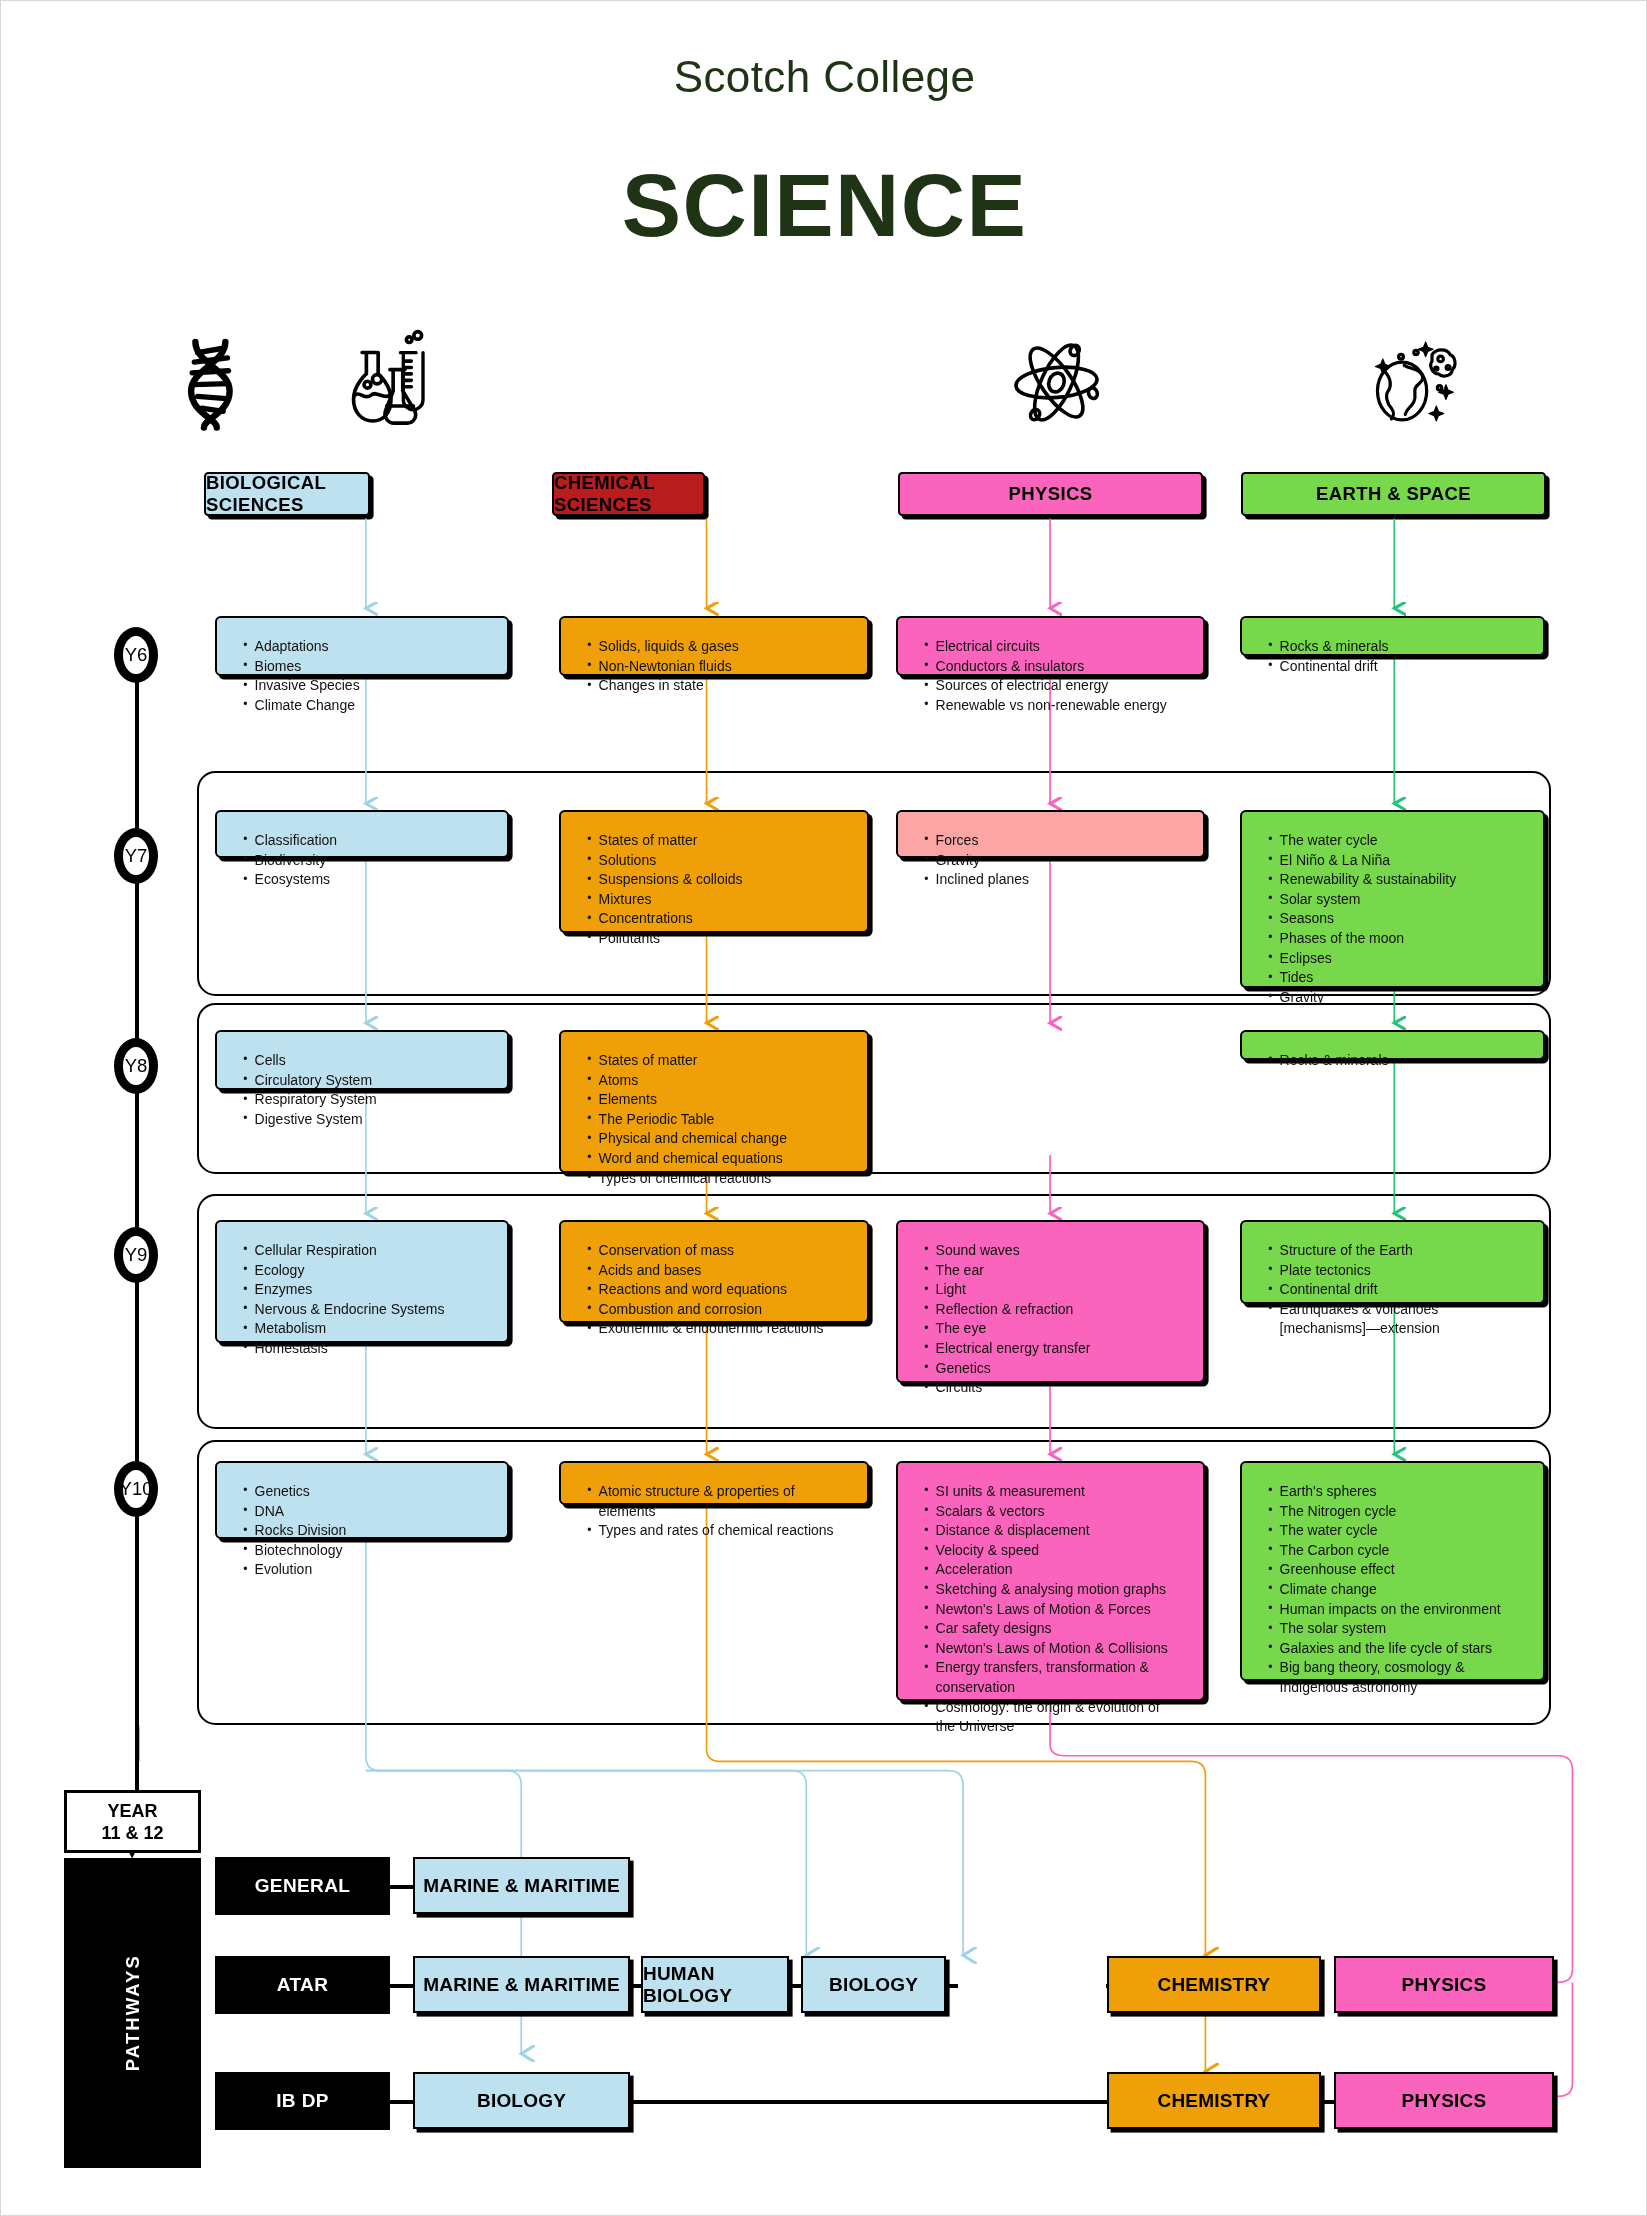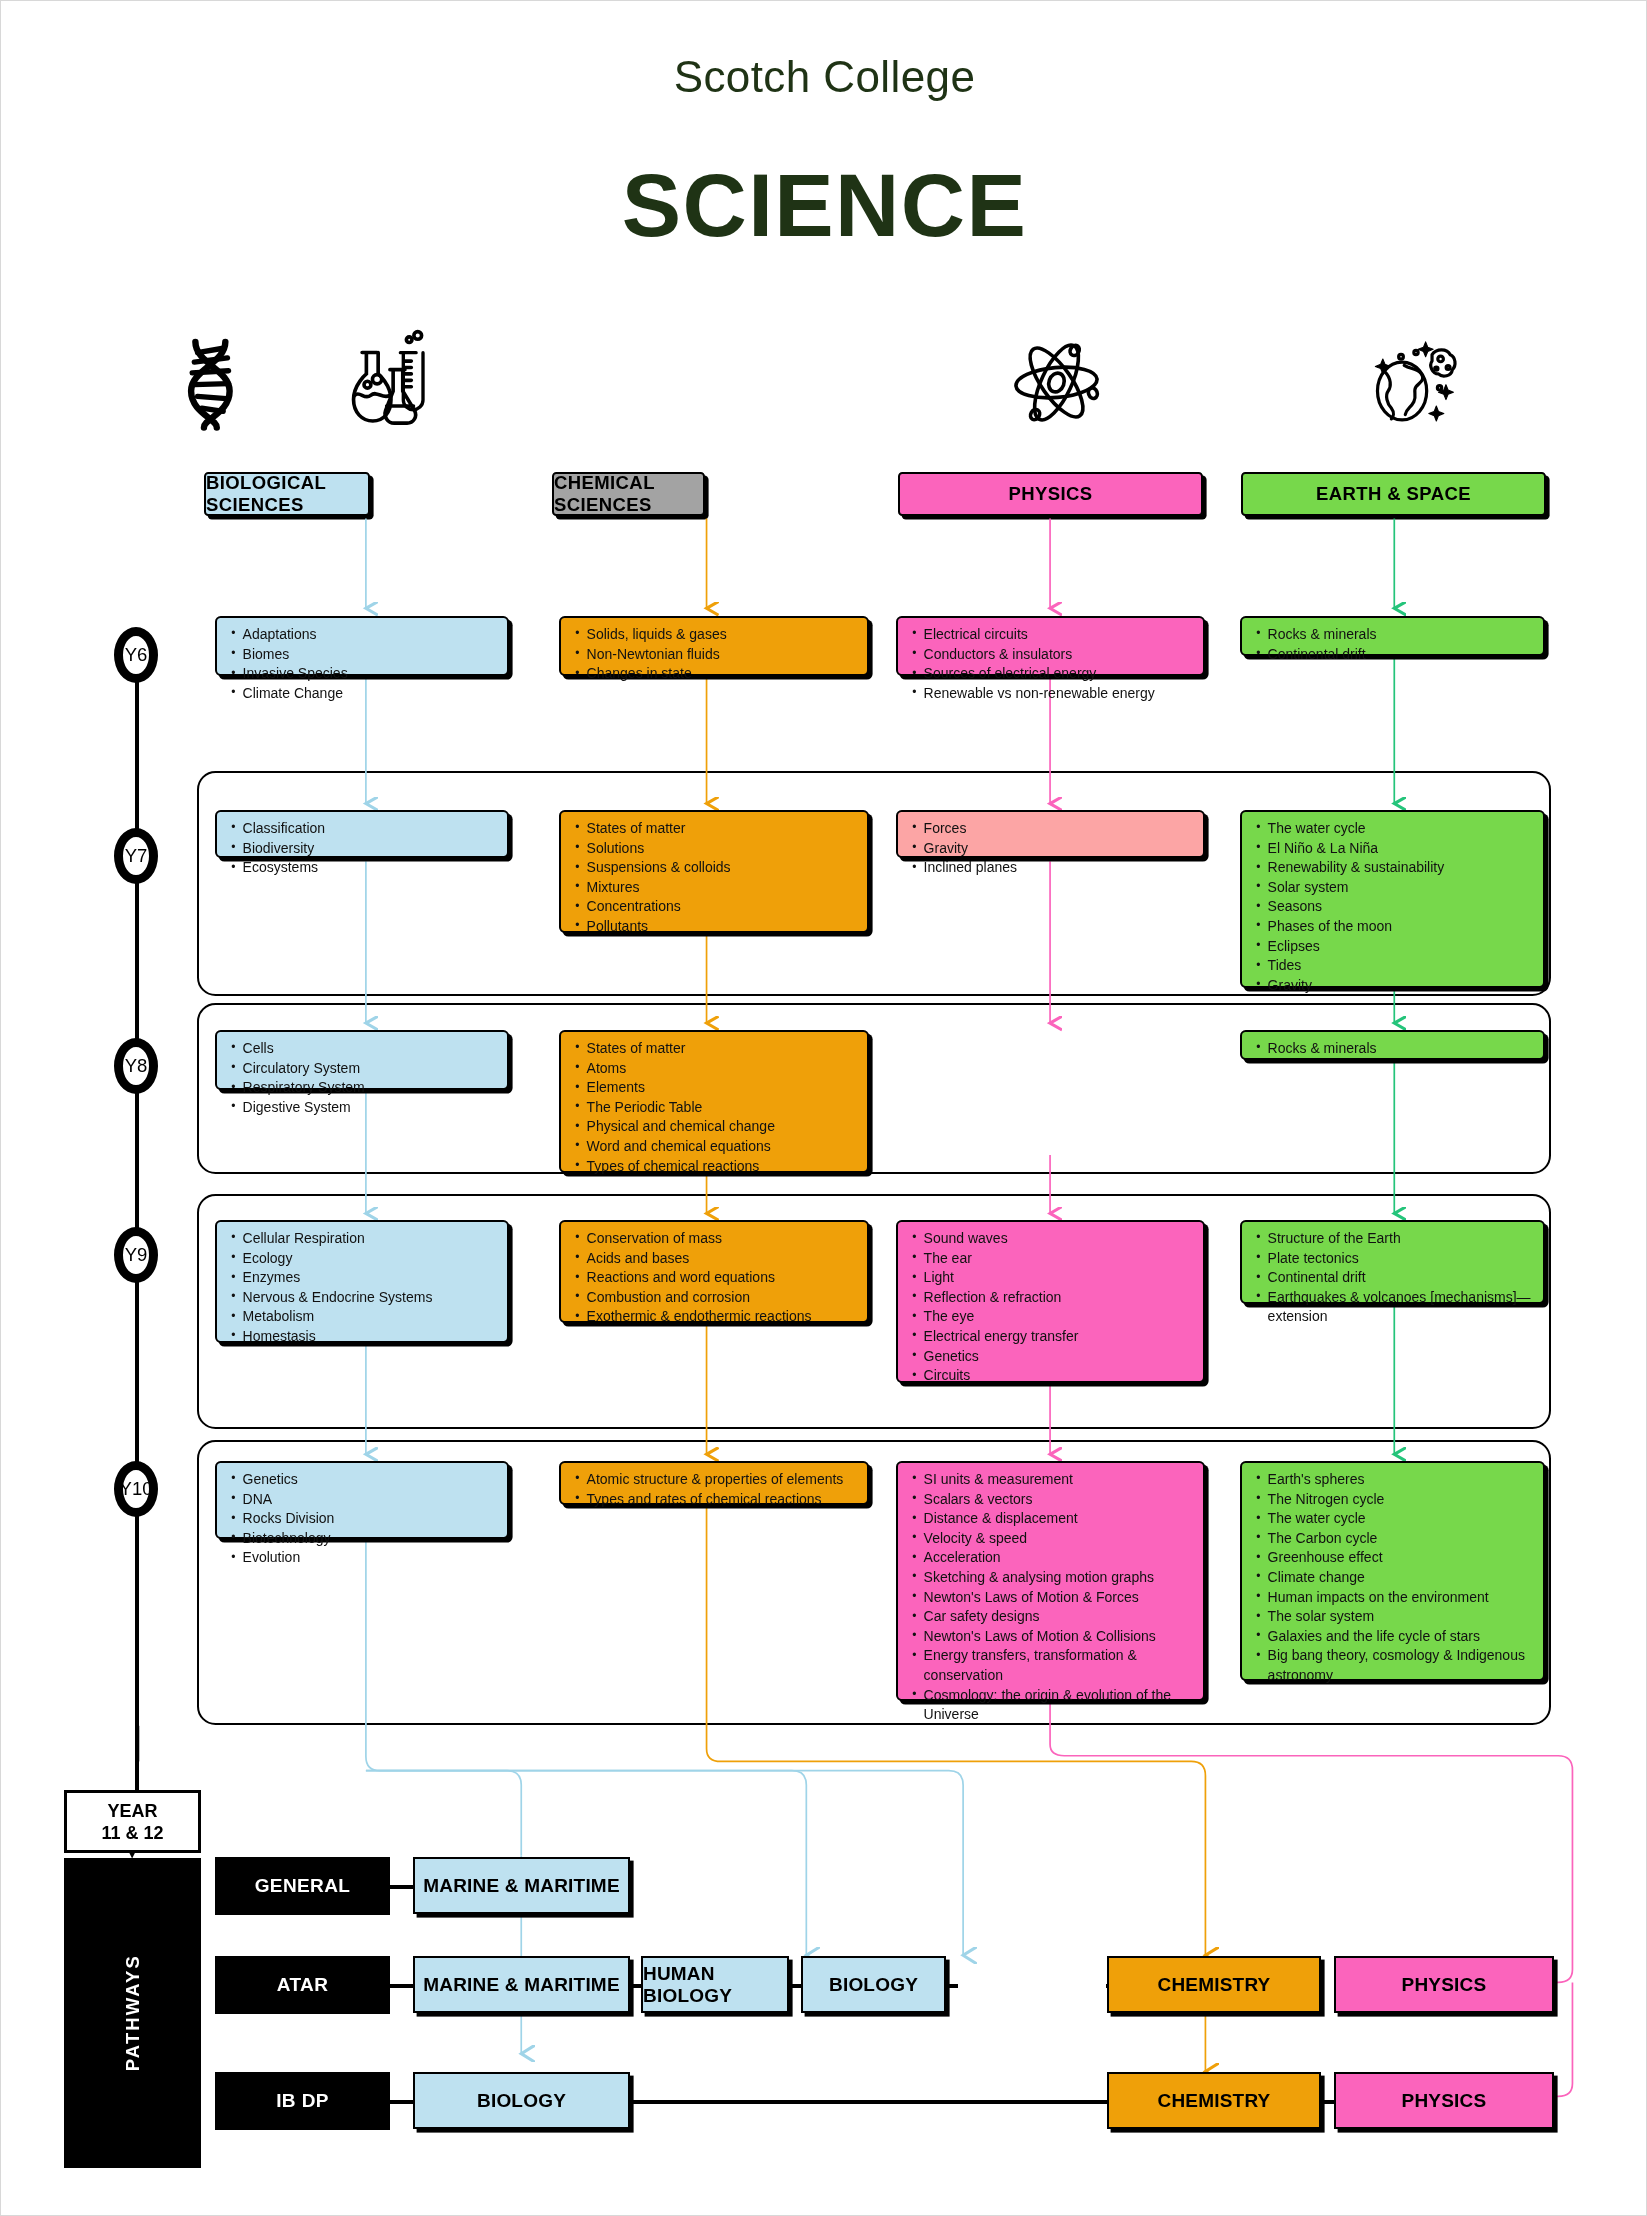--- a/index.html
+++ b/index.html
@@ -23,21 +23,21 @@
   .year-node{position:absolute;width:44px;height:56px;border-radius:50%;
      border:9.3px solid #000;background:#fff;box-sizing:border-box;
      display:flex;align-items:center;justify-content:center;font-size:18.5px;font-weight:500;z-index:6;}
 
   
   .year-group{position:absolute;border:2.1px solid #000;border-radius:18.5px;box-sizing:border-box;z-index:1;}
 
   
   .topic-box{position:absolute;border:2.1px solid #000;border-radius:5.7px;
      box-shadow:3.6px 3.6px 0 #000;box-sizing:border-box;padding:7.1px 8.6px 7.1px 7.1px;z-index:3;}
-  .topic-box ul{margin:0;padding:0 0 0 18.5px;list-style:none;}
+  .topic-box ul{margin:12px;padding:0 0 0 18.5px;list-style:none;}
   .topic-box li{position:relative;font-size:14px;line-height:19.6px;color:#111;}
   .topic-box li:before{content:"\2022";position:absolute;left:-11.4px;top:-0.7px;font-size:12px;}
 
   
   .year1112{position:absolute;left:63px;top:1761px;width:137px;height:63px;border:3.6px solid #000;
       background:#fff;display:flex;flex-direction:column;align-items:center;justify-content:center;
       font-weight:bold;font-size:18px;line-height:22px;box-sizing:border-box;z-index:6;text-align:center;margin-top:28px;}
   .pathways-bar{position:absolute;left:63px;top:1857px;width:137px;height:310px;background:#000;
       display:flex;align-items:center;justify-content:center;z-index:5;}
   .pathways-bar span{writing-mode:vertical-rl;transform:rotate(180deg);color:#fff;font-weight:bold;
@@ -105,21 +105,21 @@
       <path d="M76 72 L78 77 L83 79 L78 81 L76 86 L74 81 L69 79 L74 77 Z" fill="#000" stroke-width="1"></path>
       <circle cx="43" cy="26" r="2.2"></circle>
         <circle cx="57" cy="22" r="2"></circle>
         <circle cx="79" cy="55" r="2"></circle>
     </svg>
   </div>
 
   <div class="col-head" style="left:203px;top:471px;width:166px;background:#BEE1F0;">
     <span>BIOLOGICAL SCIENCES</span>
   </div>
-  <div class="col-head" style="left:551px;top:471px;width:153px;background:#a3a3a3;">
+  <div class="col-head" style="left:551px;top:471px;width:153px;background:#b91c1c;">
     <span>CHEMICAL SCIENCES</span>
   </div>
   <div class="col-head" style="left:897px;top:471px;width:305px;background:#FB64BC;">
     <span>PHYSICS</span>
   </div>
   <div class="col-head" style="left:1240px;top:471px;width:305px;background:#77D84B;">
     <span>EARTH &amp; SPACE</span>
   </div>
 
   <div class="spine" style="height:1176px;"></div>

